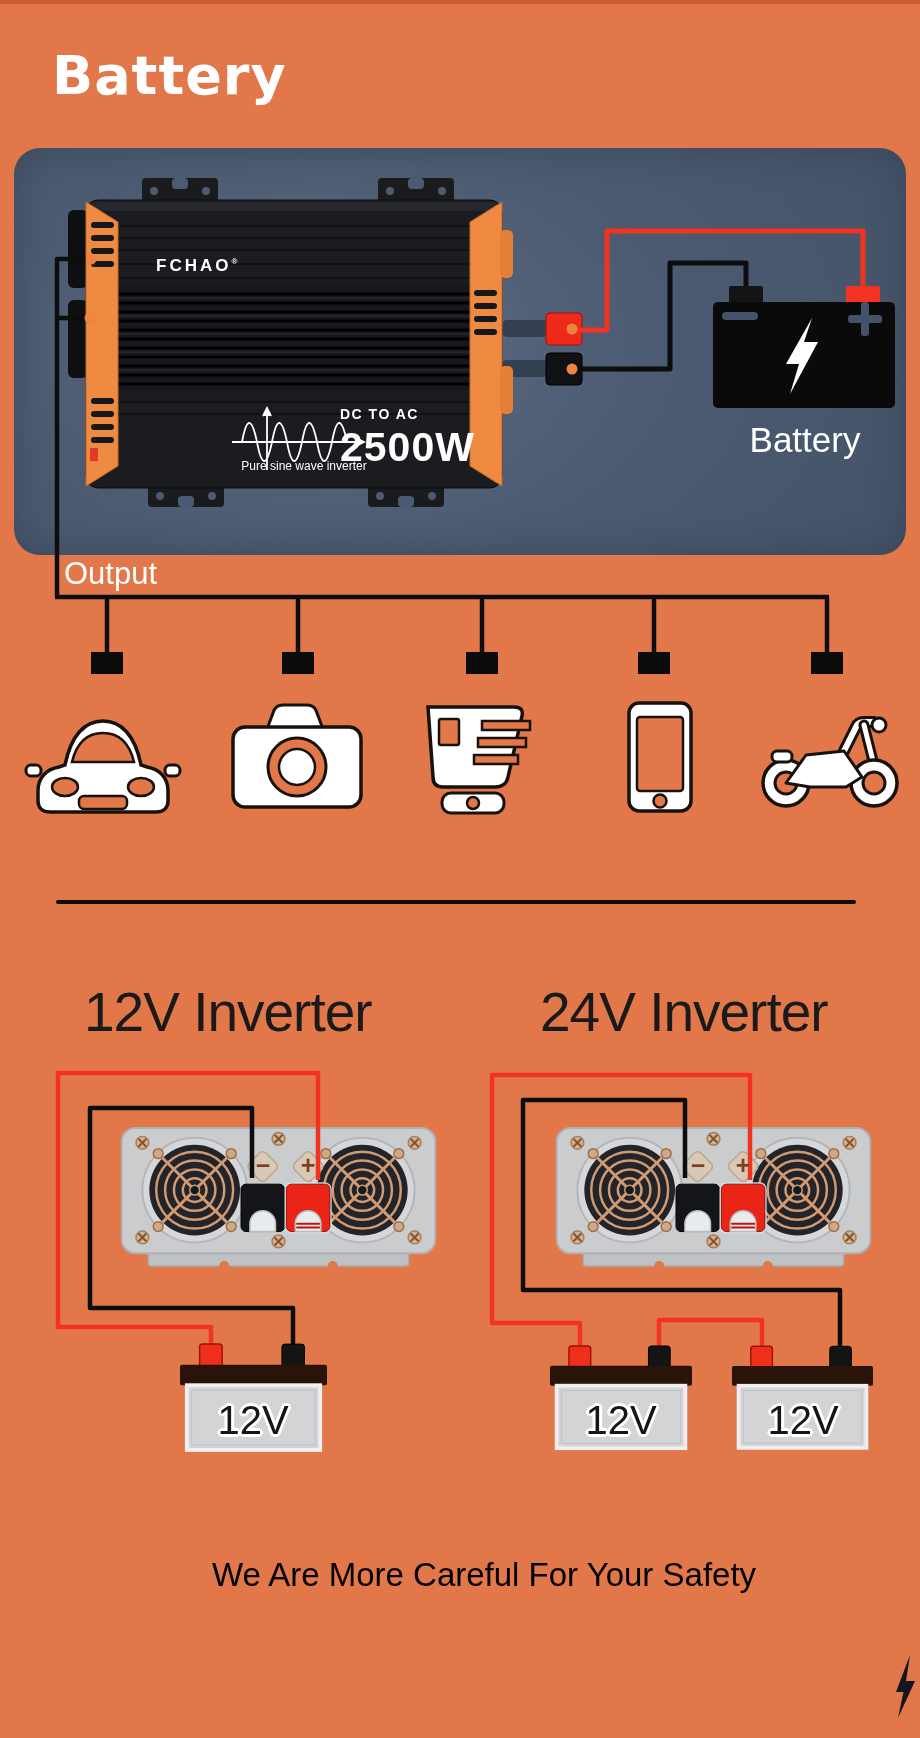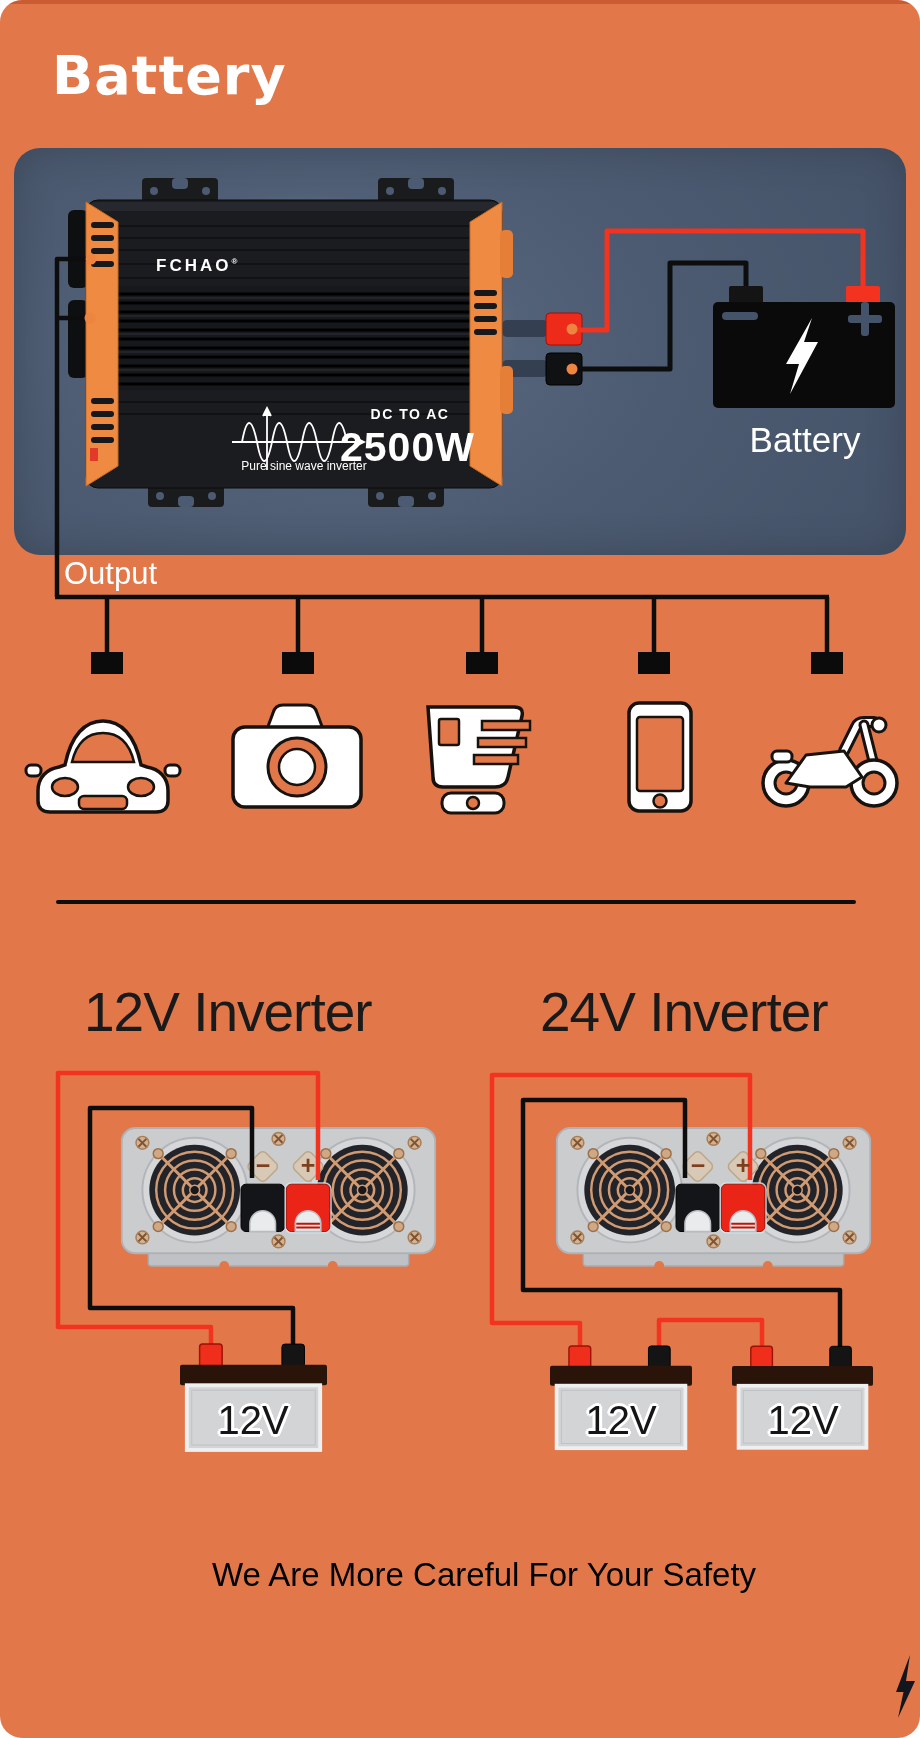--- a/index.html
+++ b/index.html
@@ -1,37 +1,37 @@
 <!DOCTYPE html>
 <html><head>
 <meta charset="utf-8">
 <style>
   html,body{margin:0;padding:0;}
   #page{position:relative;width:920px;height:1738px;background:#e2784a;overflow:hidden;
         font-family:"Liberation Sans",sans-serif;}
   .abs{position:absolute;}
-  .noselect{user-select:none;border-radius:22px;}
+  .noselect{user-select:none;}
 
   
   #header-title{left:52px;top:44px;font-family:"DejaVu Sans",sans-serif;
     font-weight:bold;font-size:54px;color:#ffffff;letter-spacing:1px;}
 
   
   #diagram-panel{left:14px;top:148px;width:892px;height:407px;border-radius:26px;
     background:
       radial-gradient(ellipse 330px 210px at 290px 180px, rgba(255,255,255,.34), rgba(255,255,255,0) 65%),
       radial-gradient(ellipse 600px 380px at 320px 200px, #5b6b83 0%, #4c5b71 55%, #46546a 100%);
     box-shadow: inset 0 0 40px rgba(0,0,0,.18);}
 
   #top-edge{left:0;top:0;width:920px;height:4px;background:rgba(180,62,28,.5);}
 
   
   #brand{left:146px;top:256px;color:#fff;font-weight:bold;font-size:17px;letter-spacing:3px;margin-left:10px;}
   #brand sup{font-size:8px;letter-spacing:0;}
-  #dc-label{left:340px;top:406px;width:140px;text-align:center;color:#fff;
+  #dc-label{left:340px;top:406px;width:140px;text-align:left;color:#fff;
     font-weight:bold;font-size:14px;letter-spacing:1.5px;}
   #power-label{left:340px;top:424px;width:140px;text-align:left;color:#fff;
     font-weight:bold;font-size:41px;letter-spacing:1px;}
   #tagline{left:228px;top:459px;width:152px;text-align:center;color:#fff;
     font-weight:normal;font-size:12px;}
   #battery-label{left:705px;top:420px;width:200px;text-align:center;color:#fff;font-size:35px;}
   #output-label{left:64px;top:556px;color:#fff;font-size:31px;}
 
   
   .heading{top:980px;font-size:55px;font-weight:500;color:#1a1a1a;letter-spacing:-1px;}

